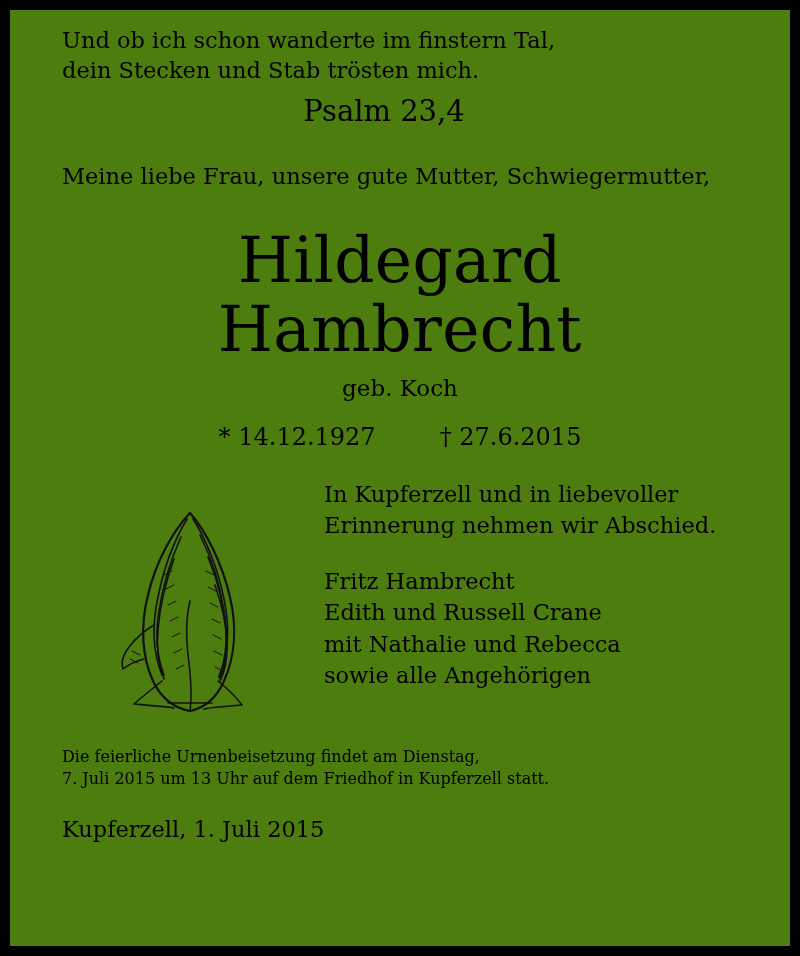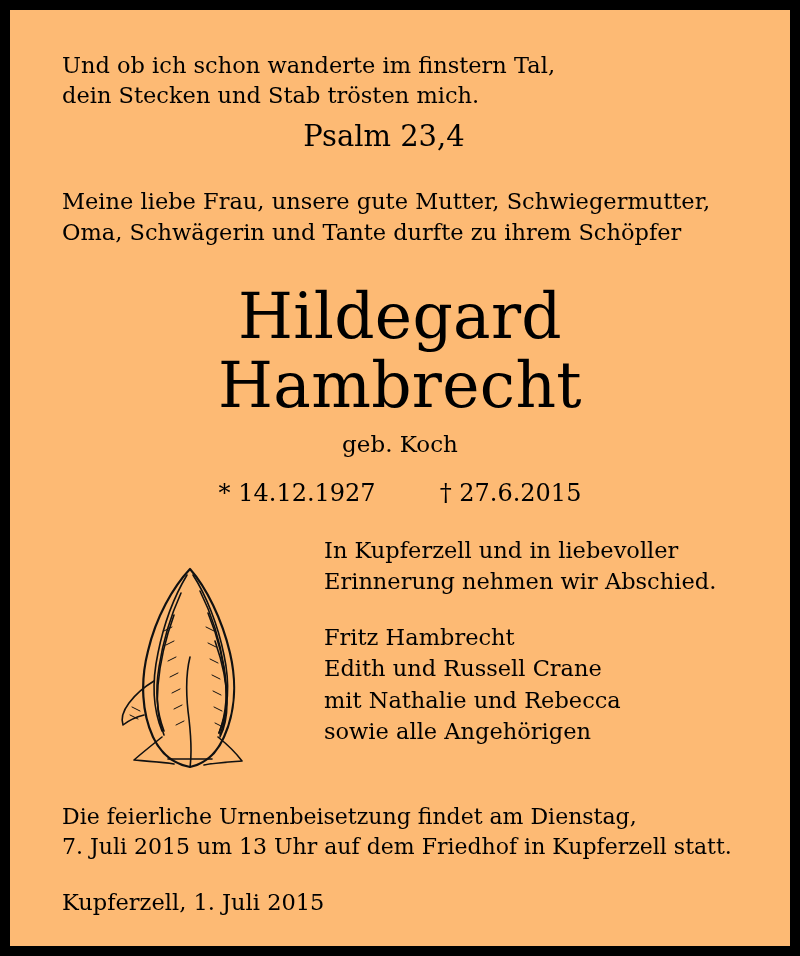--- a/index.html
+++ b/index.html
@@ -12,22 +12,22 @@
     height: 956px;
     font-family: "DejaVu Serif", serif;
     color: #000000;
     overflow: hidden;
   }
   .obituary-card {
     box-sizing: border-box;
     width: 800px;
     height: 956px;
     border: 10px solid #000000;
-    background: #fdba74;
-    padding: 40px 44px 10px 44px;
+    background: #4d7c0f;
+    padding: 15px 44px 10px 44px;
     position: relative;
   }
   .verse {
     font-size: 22.5px;
     line-height: 1.35;
     margin: 0 0 0 8px;
   }
   .verse-line {
     display: block;
     white-space: pre;
@@ -96,21 +96,21 @@
   .family-line {
     display: block;
     white-space: pre;
   }
   .family-gap {
     display: block;
     height: 24px;
   }
   .footer {
     margin: 26px 0 0 8px;
-    font-size: 22px;
+    font-size: 16px;
     line-height: 1.4;
   }
   .footer-line {
     display: block;
     white-space: pre;
   }
   .place-date {
     margin: 26px 0 0 8px;
     font-size: 22.5px;
   }
@@ -121,21 +121,20 @@
 <div class="obituary-card">
 
   <div class="verse">
     <span class="verse-line">Und ob ich schon wanderte im finstern Tal,</span>
     <span class="verse-line">dein Stecken und Stab trösten mich.</span>
     <span class="verse-ref">Psalm 23,4</span>
   </div>
 
   <div class="intro">
     <span class="intro-line">Meine liebe Frau, unsere gute Mutter, Schwiegermutter,</span>
-    <span class="intro-line">Oma, Schwägerin und Tante durfte zu ihrem Schöpfer</span>
   </div>
 
   <h1 class="name">Hildegard Hambrecht</h1>
   <div class="maiden">geb. Koch</div>
 
   <div class="dates">
     <span class="date-item">* 14.12.1927</span>
     <span class="date-item">† 27.6.2015</span>
   </div>
 

